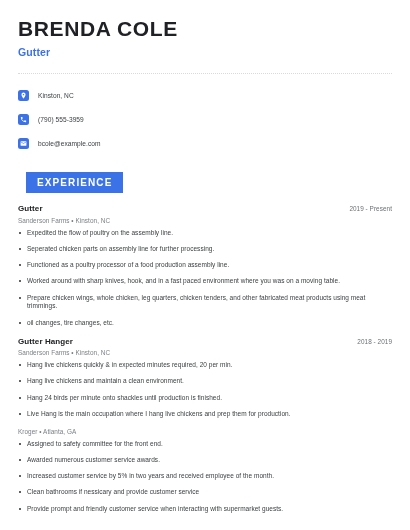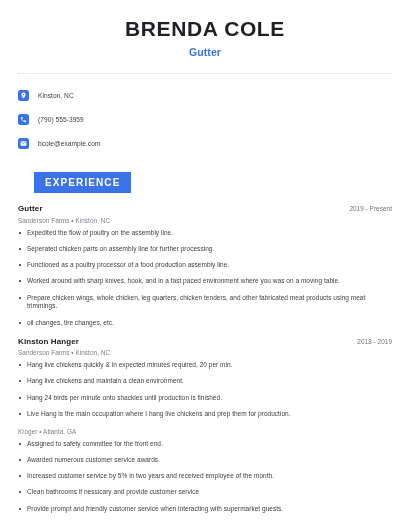--- a/index.html
+++ b/index.html
@@ -19,21 +19,20 @@
     width: 410px;
     height: 530px;
     position: relative;
     background: #ffffff;
     box-sizing: border-box;
   }
 
   
   .header {
     padding: 17px 18px 0 18px;
-    text-align: center;
   }
   .full-name {
     font-size: 21px;
     font-weight: bold;
     letter-spacing: 0.6px;
     color: #202124;
     line-height: 1.15;
     margin: 0;
   }
   .job-title {
@@ -82,21 +81,21 @@
 
   
   .section-badge {
     display: inline-block;
     background: #3b72e8;
     color: #ffffff;
     font-size: 10px;
     font-weight: bold;
     letter-spacing: 1.1px;
     padding: 5px 11px 5px 11px;
-    margin-left: 34px;
+    margin-left: 26px;
   }
   .experience-badge-wrap { margin-top: 18px; }
 
   
   .entries {
     padding: 0 18px;
     margin-top: 11px;
   }
   .entry { margin-bottom: 9px; }
   .entry-head {
@@ -206,21 +205,21 @@
         <li>Seperated chicken parts on assembly line for further processing.</li>
         <li>Functioned as a poultry processor of a food production assembly line.</li>
         <li>Worked around with sharp knives, hook, and in a fast paced environment where you was on a moving table.</li>
         <li>Prepare chicken wings, whole chicken, leg quarters, chicken tenders, and other fabricated meat products using meat trimmings.</li>
         <li>oil changes, tire changes, etc.</li>
       </ul>
     </div>
 
     <div class="entry">
       <div class="entry-head">
-        <span class="entry-role">Kinston Hanger</span>
+        <span class="entry-role">Gutter Hanger</span>
         <span class="entry-dates">2018 - 2019</span>
       </div>
       <div class="entry-sub">Sanderson Farms  •  Kinston, NC</div>
       <ul class="bullets">
         <li>Hang live chickens quickly &amp; in expected minutes required, 20 per min.</li>
         <li>Hang live chickens and maintain a clean environment.</li>
         <li>Hang 24 birds per minute onto shackles until production is finished.</li>
         <li>Live Hang is the main occupation where I hang live chickens and prep them for production.</li>
       </ul>
     </div>

